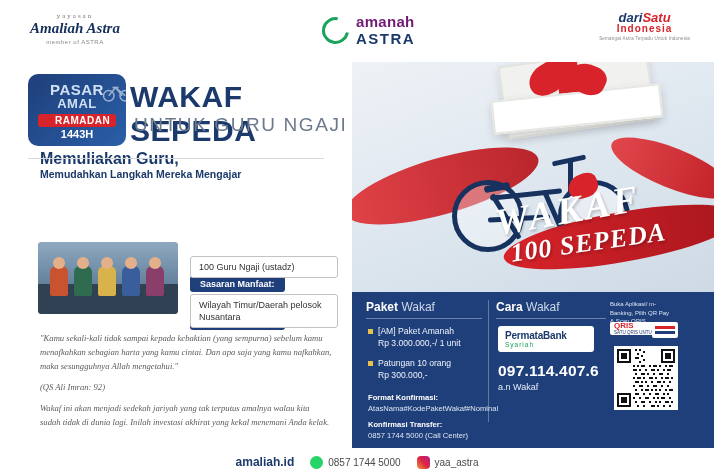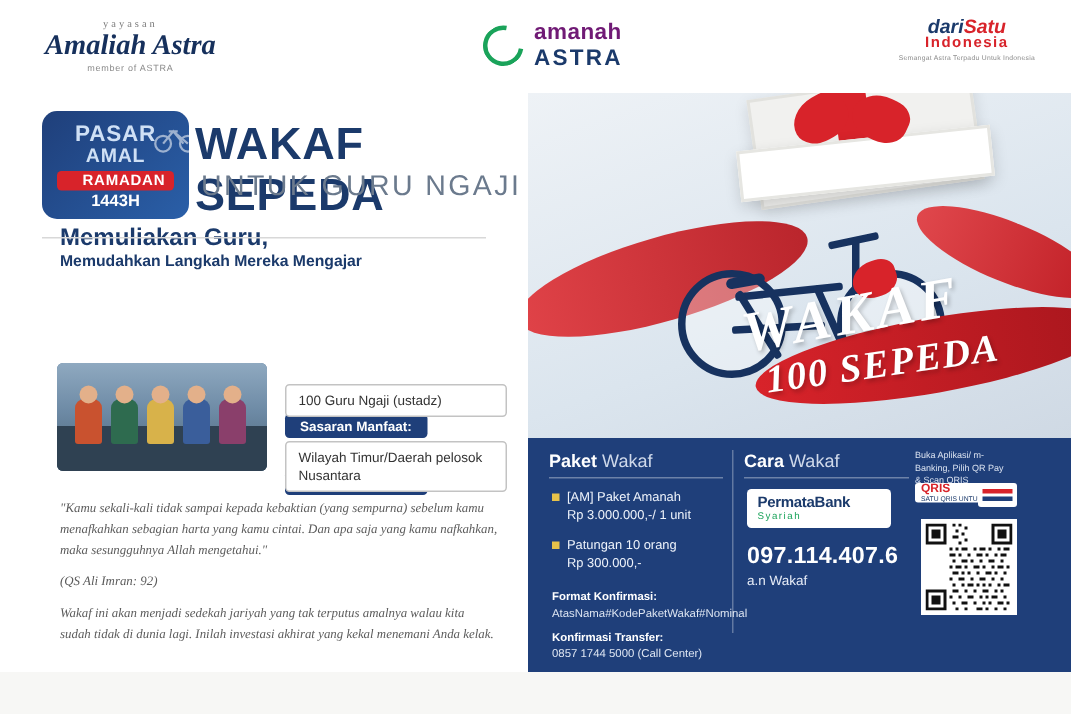--- a/index.html
+++ b/index.html
@@ -24,21 +24,21 @@
   .logo-yaa {
     position: absolute; left: 30px; top: 12px; text-align: center;
     color: #1b3a6b;
   }
   .logo-yaa .kecil {
     font-family: "Liberation Serif", serif;
     font-size: 7px; letter-spacing: 2px; color: #7a7a7a;
   }
   .logo-yaa .nama {
     font-family: "Liberation Serif", serif;
-    font-style: italic; font-size: 19px; font-weight: bold;
+    font-style: italic; font-size: 15px; font-weight: bold;
     color: #16305c; line-height: 1.05; margin-top: 1px;
   }
   .logo-yaa .member {
     font-size: 6px; color: #8a8a8a; letter-spacing: .5px; margin-top: 2px;
   }
 
   .logo-amanah {
     position: absolute; left: 322px; top: 14px;
     display: flex; align-items: center; gap: 7px;
   }
@@ -534,14 +534,25 @@
             <rect x="13" y="28" width="1" height="1"></rect>
             <rect x="17" y="28" width="2" height="1"></rect>
           <rect x="20" y="28" width="1" height="1"></rect>
             <rect x="23" y="28" width="1" height="1"></rect>
             <rect x="26" y="28" width="1" height="1"></rect>
         </g>
       </svg>
     </div>
   </div>
 
+  <div class="footer">
+    <div class="f-brand">amaliah.id</div>
+    <div class="f-item">
+      <span class="ic wa"></span>
+      <span>0857 1744 5000</span>
+    </div>
+    <div class="f-item">
+      <span class="ic ig"></span>
+      <span>yaa_astra</span>
+    </div>
+  </div>
 
 </div>
 
 </body></html>

